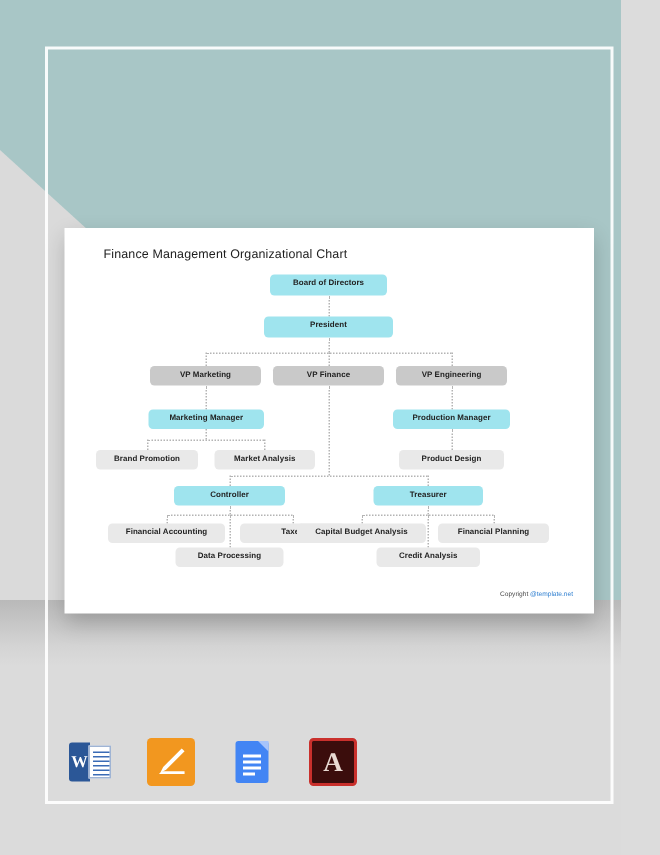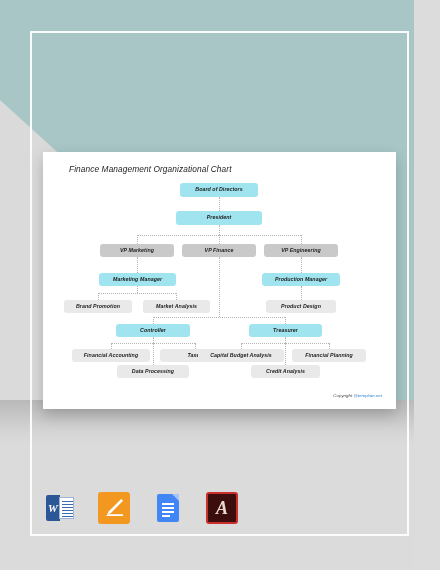--- a/index.html
+++ b/index.html
@@ -16,21 +16,20 @@
     position: relative;
   }
 
   
   #stage {
     position: absolute;
     inset: 0;
     width: 440px;
     height: 570px;
     background: #d9d9d9;
-    font-style: italic;
   }
   .bg-teal {
     position: absolute;
     left: 0; top: 0;
     width: 440px; height: 400px;
     background: #a8c6c6;
   }
   
   .bg-wedge {
     position: absolute;

